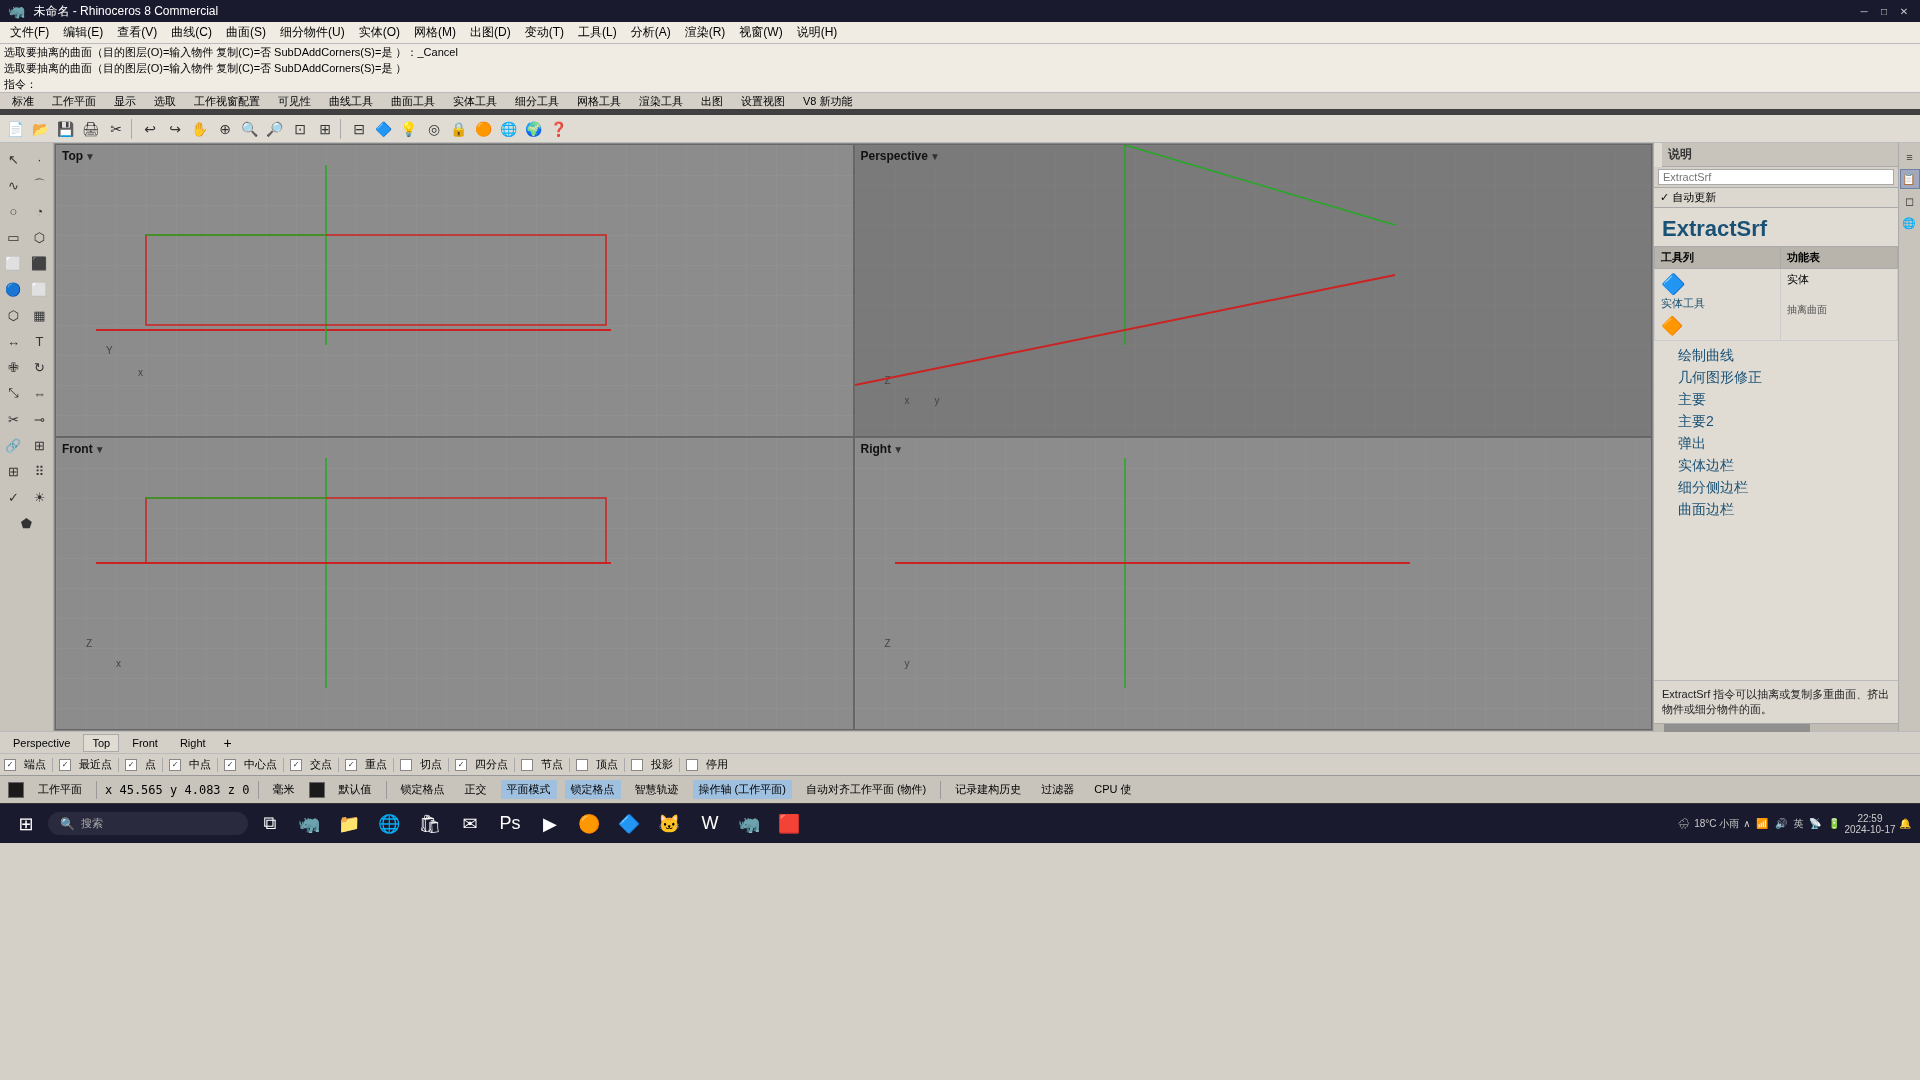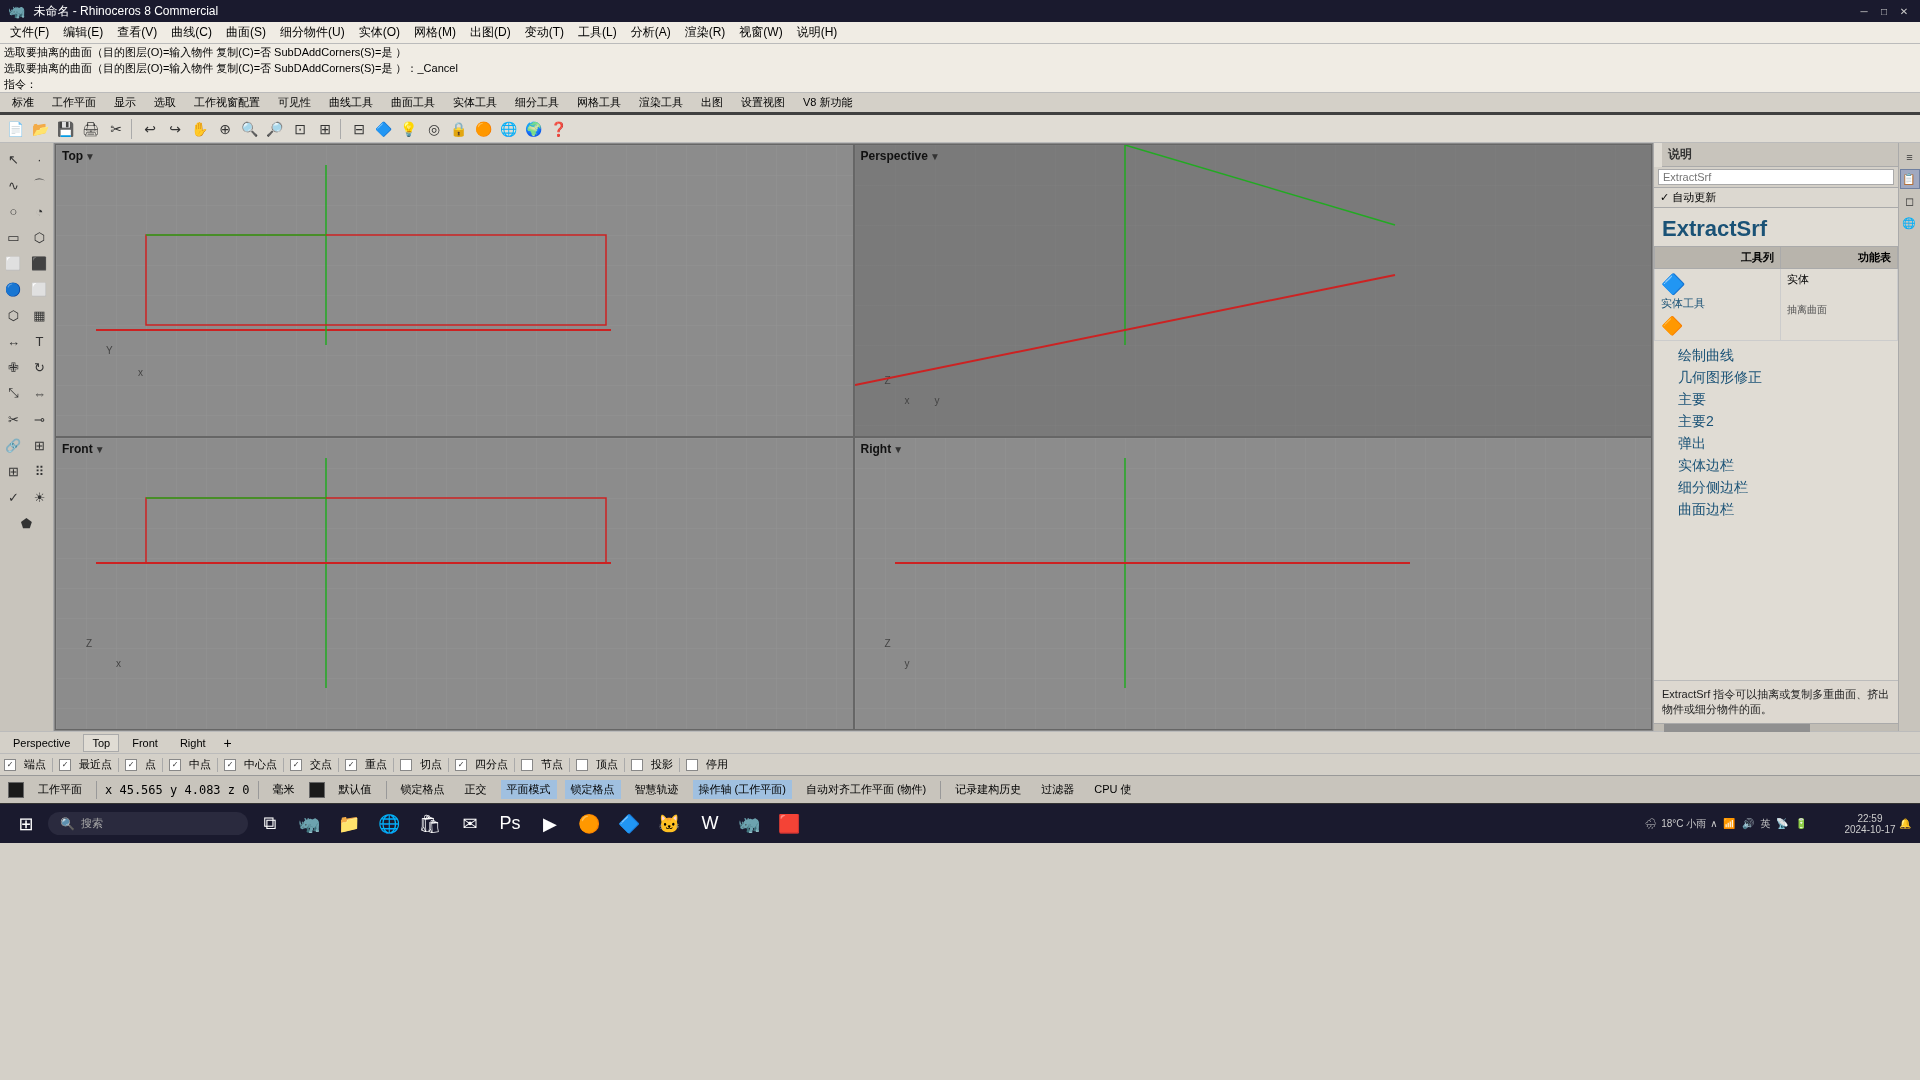--- a/index.html
+++ b/index.html
@@ -24,21 +24,21 @@
     #menu-bar span { padding: 20px 6px; cursor: pointer; white-space: nowrap; }
 
     
     #cmd-lines {
       background: #f0ece4; padding: 0 4px; font-size: 11px; color: #000;
       border-bottom: 1px solid #bbb;
     }
     #cmd-lines div { height: 16px; line-height: 16px; }
     #tab-bar {
       display: flex; align-items: center; height: 22px; padding: 0 4px; gap: 2px;
-      background: #d4d0c8; border-bottom: 3px solid #404040;
+      background: #d4d0c8; border-bottom: 6px solid #404040;
     }
     #tab-bar span { padding: 2px 8px; cursor: pointer; font-size: 11px; white-space: nowrap; }
 
     #main-toolbar {
       display: flex; align-items: center; height: 28px; padding: 2px 4px; gap: 1px;
       background: #e0dcd4; border-bottom: 1px solid #bbb;
     }
     .tb-btn {
       width: 24px; height: 24px; display: flex; align-items: center; justify-content: center;
       border: 1px solid transparent; cursor: pointer; font-size: 14px; color: #333;
@@ -109,21 +109,21 @@
       display: flex; align-items: center; padding: 2px 6px; font-size: 11px;
       background: #dcd8d0; border-bottom: 1px solid #aaa;
     }
     .extract-title {
       font-size: 22px; font-weight: bold; color: #1a5276; padding: 8px 8px 4px;
     }
     #tool-table {
       width: 100%; border-collapse: collapse; margin: 0;
     }
     #tool-table th {
-      background: #b8b4ac; padding: 3px 6px; text-align: right; border: 1px solid #aaa;
+      background: #b8b4ac; padding: 3px 6px; text-align: left; border: 1px solid #aaa;
       font-size: 11px; font-weight: bold;
     }
     #tool-table td {
       padding: 3px 6px; border: 1px solid #ccc; font-size: 11px; vertical-align: top;
     }
     .tool-link { color: #1a5276; cursor: pointer; text-decoration: none; display: block; }
     .tool-list-section { padding: 4px 0; }
     .tool-list-item {
       padding: 2px 24px; color: #1a5276; cursor: pointer; font-size: 14px;
     }
@@ -172,21 +172,21 @@
 
     
     #taskbar {
       height: 40px; background: #1a1a2e; display: flex; align-items: center;
       padding: 0 8px; gap: 4px; border-top: 1px solid #333;
     }
     .taskbar-left { display: flex; align-items: center; gap: 4px; }
     .taskbar-right { margin-left: auto; display: flex; align-items: center; gap: 4px; font-size: 10px; color: #ccc; }
     .task-btn { width: 36px; height: 36px; display: flex; align-items: center; justify-content: center; font-size: 18px; cursor: pointer; border-radius: 4px; color: #fff; border: 1px solid transparent; }
     .sys-tray { display: flex; align-items: center; gap: 4px; font-size: 10px; color: #ccc; }
-    .time-display { text-align: center; font-size: 10px; color: #ccc; margin-left: 33px; }
+    .time-display { text-align: center; font-size: 10px; color: #ccc; }
 
     
     .vp-svg { position: absolute; inset: 0; width: 100%; height: 100%; pointer-events: none; }
   </style>
 </head>
 <body>
 
 <div id="title-bar">
   <div class="title">
     <span style="font-size:14px;">🦏</span>
@@ -211,22 +211,22 @@
   <span>出图(D)</span>
   <span>变动(T)</span>
   <span>工具(L)</span>
   <span>分析(A)</span>
   <span>渲染(R)</span>
   <span>视窗(W)</span>
   <span>说明(H)</span>
 </div>
 
 <div id="cmd-lines">
+  <div>选取要抽离的曲面（目的图层(O)=输入物件 复制(C)=否 SubDAddCorners(S)=是 ）：_Cancel</div>
   <div>选取要抽离的曲面（目的图层(O)=输入物件 复制(C)=否 SubDAddCorners(S)=是 ）</div>
-  <div>选取要抽离的曲面（目的图层(O)=输入物件 复制(C)=否 SubDAddCorners(S)=是 ）：_Cancel</div>
   <div>指令：</div>
 </div>
 
 <div id="tab-bar">
   <span>标准</span>
   <span>工作平面</span>
   <span>显示</span>
   <span>选取</span>
   <span>工作视窗配置</span>
   <span>可见性</span>

